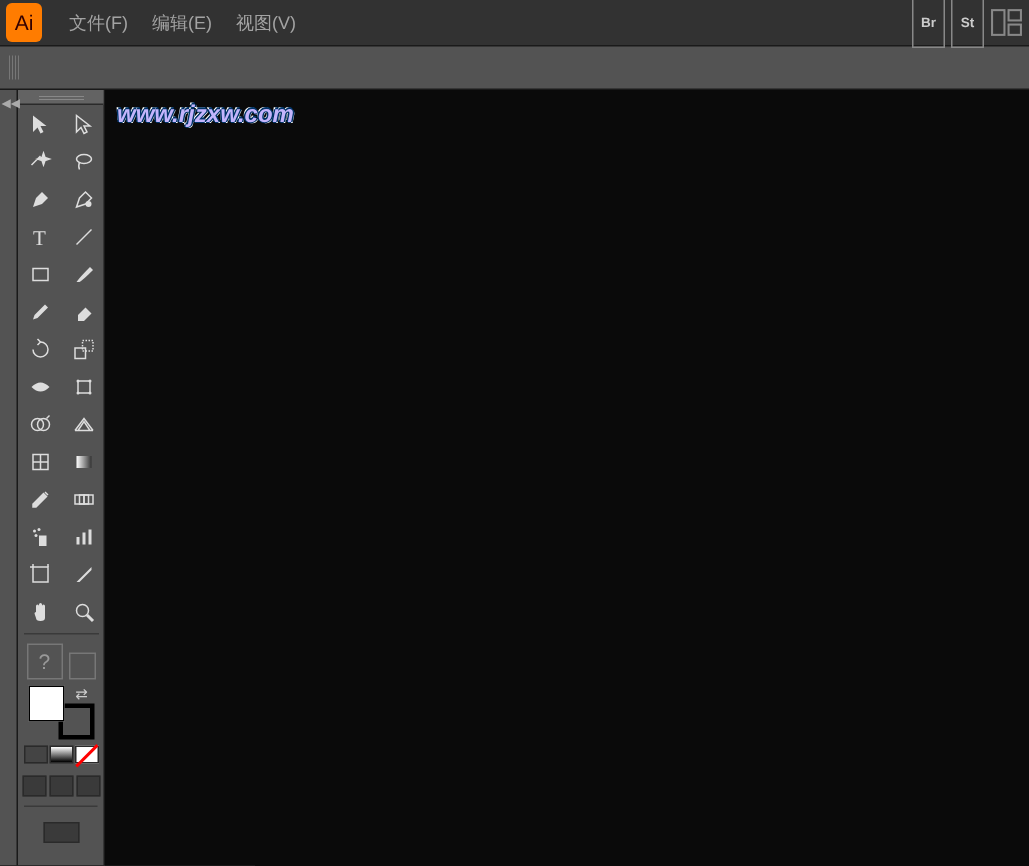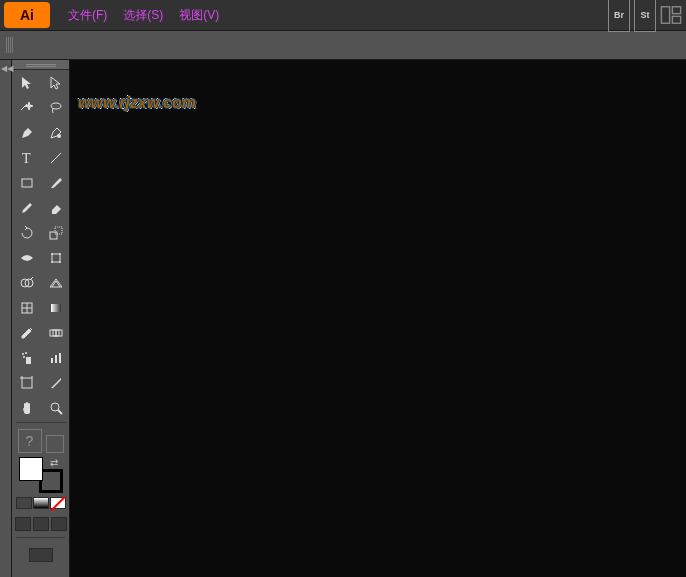--- a/index.html
+++ b/index.html
@@ -1,19 +1,19 @@
 <!DOCTYPE html>
 <html><head>
 <meta charset="utf-8">
 <style>
 * { margin: 0; padding: 0; box-sizing: border-box; }
 body { width: 686px; height: 577px; background: #323232; font-family: Arial, sans-serif; overflow: hidden; }
 .menubar { height: 30px; background: #323232; display: flex; align-items: center; padding: 0 4px; }
-.logo { width: 46px; height: 26px; background: #ff7c00; border-radius: 4px; color: #330000; font-weight: bold; font-size: 14px; display: flex; align-items: center; justify-content: center; margin-right: 10px; }
-.menu-item { color: #d946ef; font-size: 12px; padding: 0 8px; height: 26px; display: flex; align-items: center; cursor: pointer; }
+.logo { width: 24px; height: 26px; background: #ff7c00; border-radius: 4px; color: #330000; font-weight: normal; font-size: 14px; display: flex; align-items: center; justify-content: center; margin-right: 10px; }
+.menu-item { color: #a3a3a3; font-size: 12px; padding: 0 8px; height: 26px; display: flex; align-items: center; cursor: pointer; }
 .menu-right { margin-left: auto; display: flex; gap: 4px; align-items: center; }
 .top-icon { width: 22px; height: 34px; border: 1px solid #888; color: #ccc; font-size: 9px; display: flex; align-items: center; justify-content: center; font-weight: bold; }
 .top-icon2 { width: 22px; height: 18px; color: #888; display: flex; align-items: center; justify-content: center; }
 .options-bar { height: 30px; background: #535353; border-top: 1px solid #1a1a1a; border-bottom: 1px solid #1a1a1a; display: flex; align-items: center; padding-left: 6px; }
 .grip { width: 8px; height: 16px; background: repeating-linear-gradient(90deg, #777 0, #777 1px, transparent 1px, transparent 2px); }
 .workspace { display: flex; height: calc(100% - 60px); }
 .panel-collapse { width: 12px; background: #535353; border-right: 1px solid #1a1a1a; position: relative; }
 .collapse-arrows { position: absolute; top: 4px; left: 1px; font-size: 8px; color: #aaa; }
 .tools-panel { width: 58px; background: #535353; border-right: 1px solid #1a1a1a; display: flex; flex-direction: column; }
 .tools-header { height: 10px; background: #636363; border-bottom: 1px solid #2a2a2a; display: flex; justify-content: center; align-items: center; }
@@ -26,29 +26,29 @@
 .question-box { width: 24px; height: 24px; border: 1px solid #777; color: #999; display: flex; align-items: center; justify-content: center; font-size: 14px; }
 .color-overlap { position: relative; width: 44px; height: 36px; }
 .fill-box { position: absolute; width: 24px; height: 24px; background: #fff; border: 1px solid #000; top: 0; left: 0; }
 .stroke-box { position: absolute; width: 24px; height: 24px; background: #535353; border: 3px solid #000; bottom: 0; right: 0; }
 .swap-arrow { position: absolute; top: 0; right: 4px; font-size: 10px; color: #ccc; }
 .mini-colors { display: flex; gap: 1px; }
 .mini-color { width: 16px; height: 12px; border: 1px solid #2a2a2a; }
 .mode-row { display: flex; gap: 2px; margin-top: 4px; }
 .mode-btn { width: 16px; height: 14px; background: #3a3a3a; border: 1px solid #2a2a2a; }
 .canvas { flex: 1; background: #0a0a0a; position: relative; }
-.watermark { position: absolute; top: 34px; left: 8px; color: #a16207; font-size: 16px; font-weight: bold; font-style: italic; text-shadow: 1px 0 0 #003366, -1px 0 0 #003366, 0 1px 0 #003366, 0 -1px 0 #003366, 1px 1px 0 #fff, -1px -1px 0 #fff; }
+.watermark { position: absolute; top: 8px; left: 8px; color: #c4b5fd; font-size: 16px; font-weight: bold; font-style: italic; text-shadow: 1px 0 0 #003366, -1px 0 0 #003366, 0 1px 0 #003366, 0 -1px 0 #003366, 1px 1px 0 #fff, -1px -1px 0 #fff; }
 </style>
 </head>
 <body>
 
 <div class="menubar">
   <div class="logo">Ai</div>
   <div class="menu-item">文件(F)</div>
-  <div class="menu-item">选择(S)</div>
+  <div class="menu-item">编辑(E)</div>
   <div class="menu-item">视图(V)</div>
   <div class="menu-right">
     <div class="top-icon">Br</div>
     <div class="top-icon">St</div>
     <div class="top-icon2">
         <svg viewBox="0 0 16 16">
           <rect x="1" y="2" width="6" height="12" fill="none" stroke="#888"></rect>
           <rect x="9" y="2" width="6" height="5" fill="none" stroke="#888"></rect>
           <rect x="9" y="9" width="6" height="5" fill="none" stroke="#888"></rect>
         </svg>

